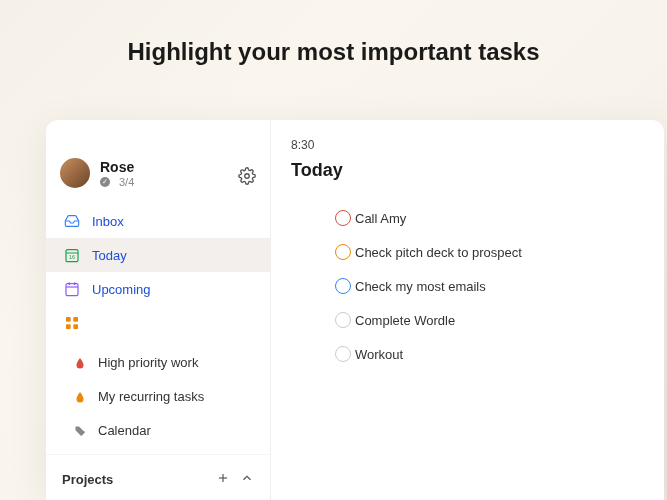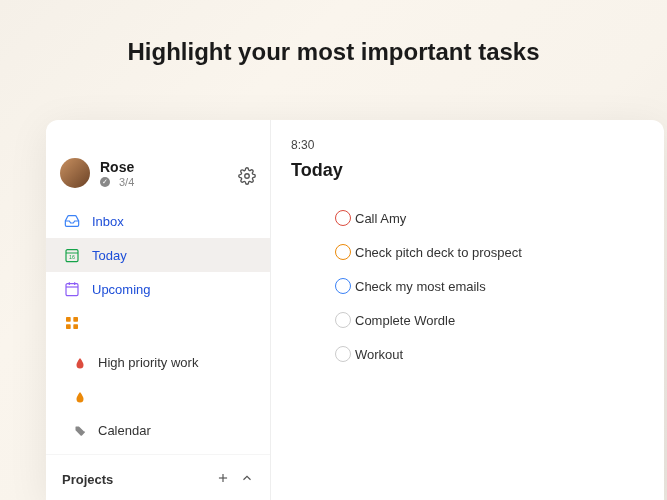--- a/index.html
+++ b/index.html
@@ -204,20 +204,21 @@
           </svg>
       </span>
       <span>High priority work</span>
     </div>
     <div class="fav-item">
       <span class="drop">
         <svg width="12" height="14" viewBox="0 0 24 24" fill="#eb8909">
             <path d="M12 2 C12 2 5 11 5 16 a7 7 0 0 0 14 0 C19 11 12 2 12 2z"></path>
           </svg>
       </span>
+      <span>My recurring tasks</span>
     </div>
     <div class="fav-item">
       <span class="drop">
         <svg width="12" height="14" viewBox="0 0 24 24" fill="#888">
             <path d="M20.59 13.41 11 3.83A2 2 0 0 0 9.59 3.24H4a1 1 0 0 0-1 1v5.59a2 2 0 0 0 .59 1.41l9.58 9.59a2 2 0 0 0 2.83 0l5.59-5.59a2 2 0 0 0 0-2.83z"></path>
           </svg>
       </span>
       <span>Calendar</span>
     </div>
 

